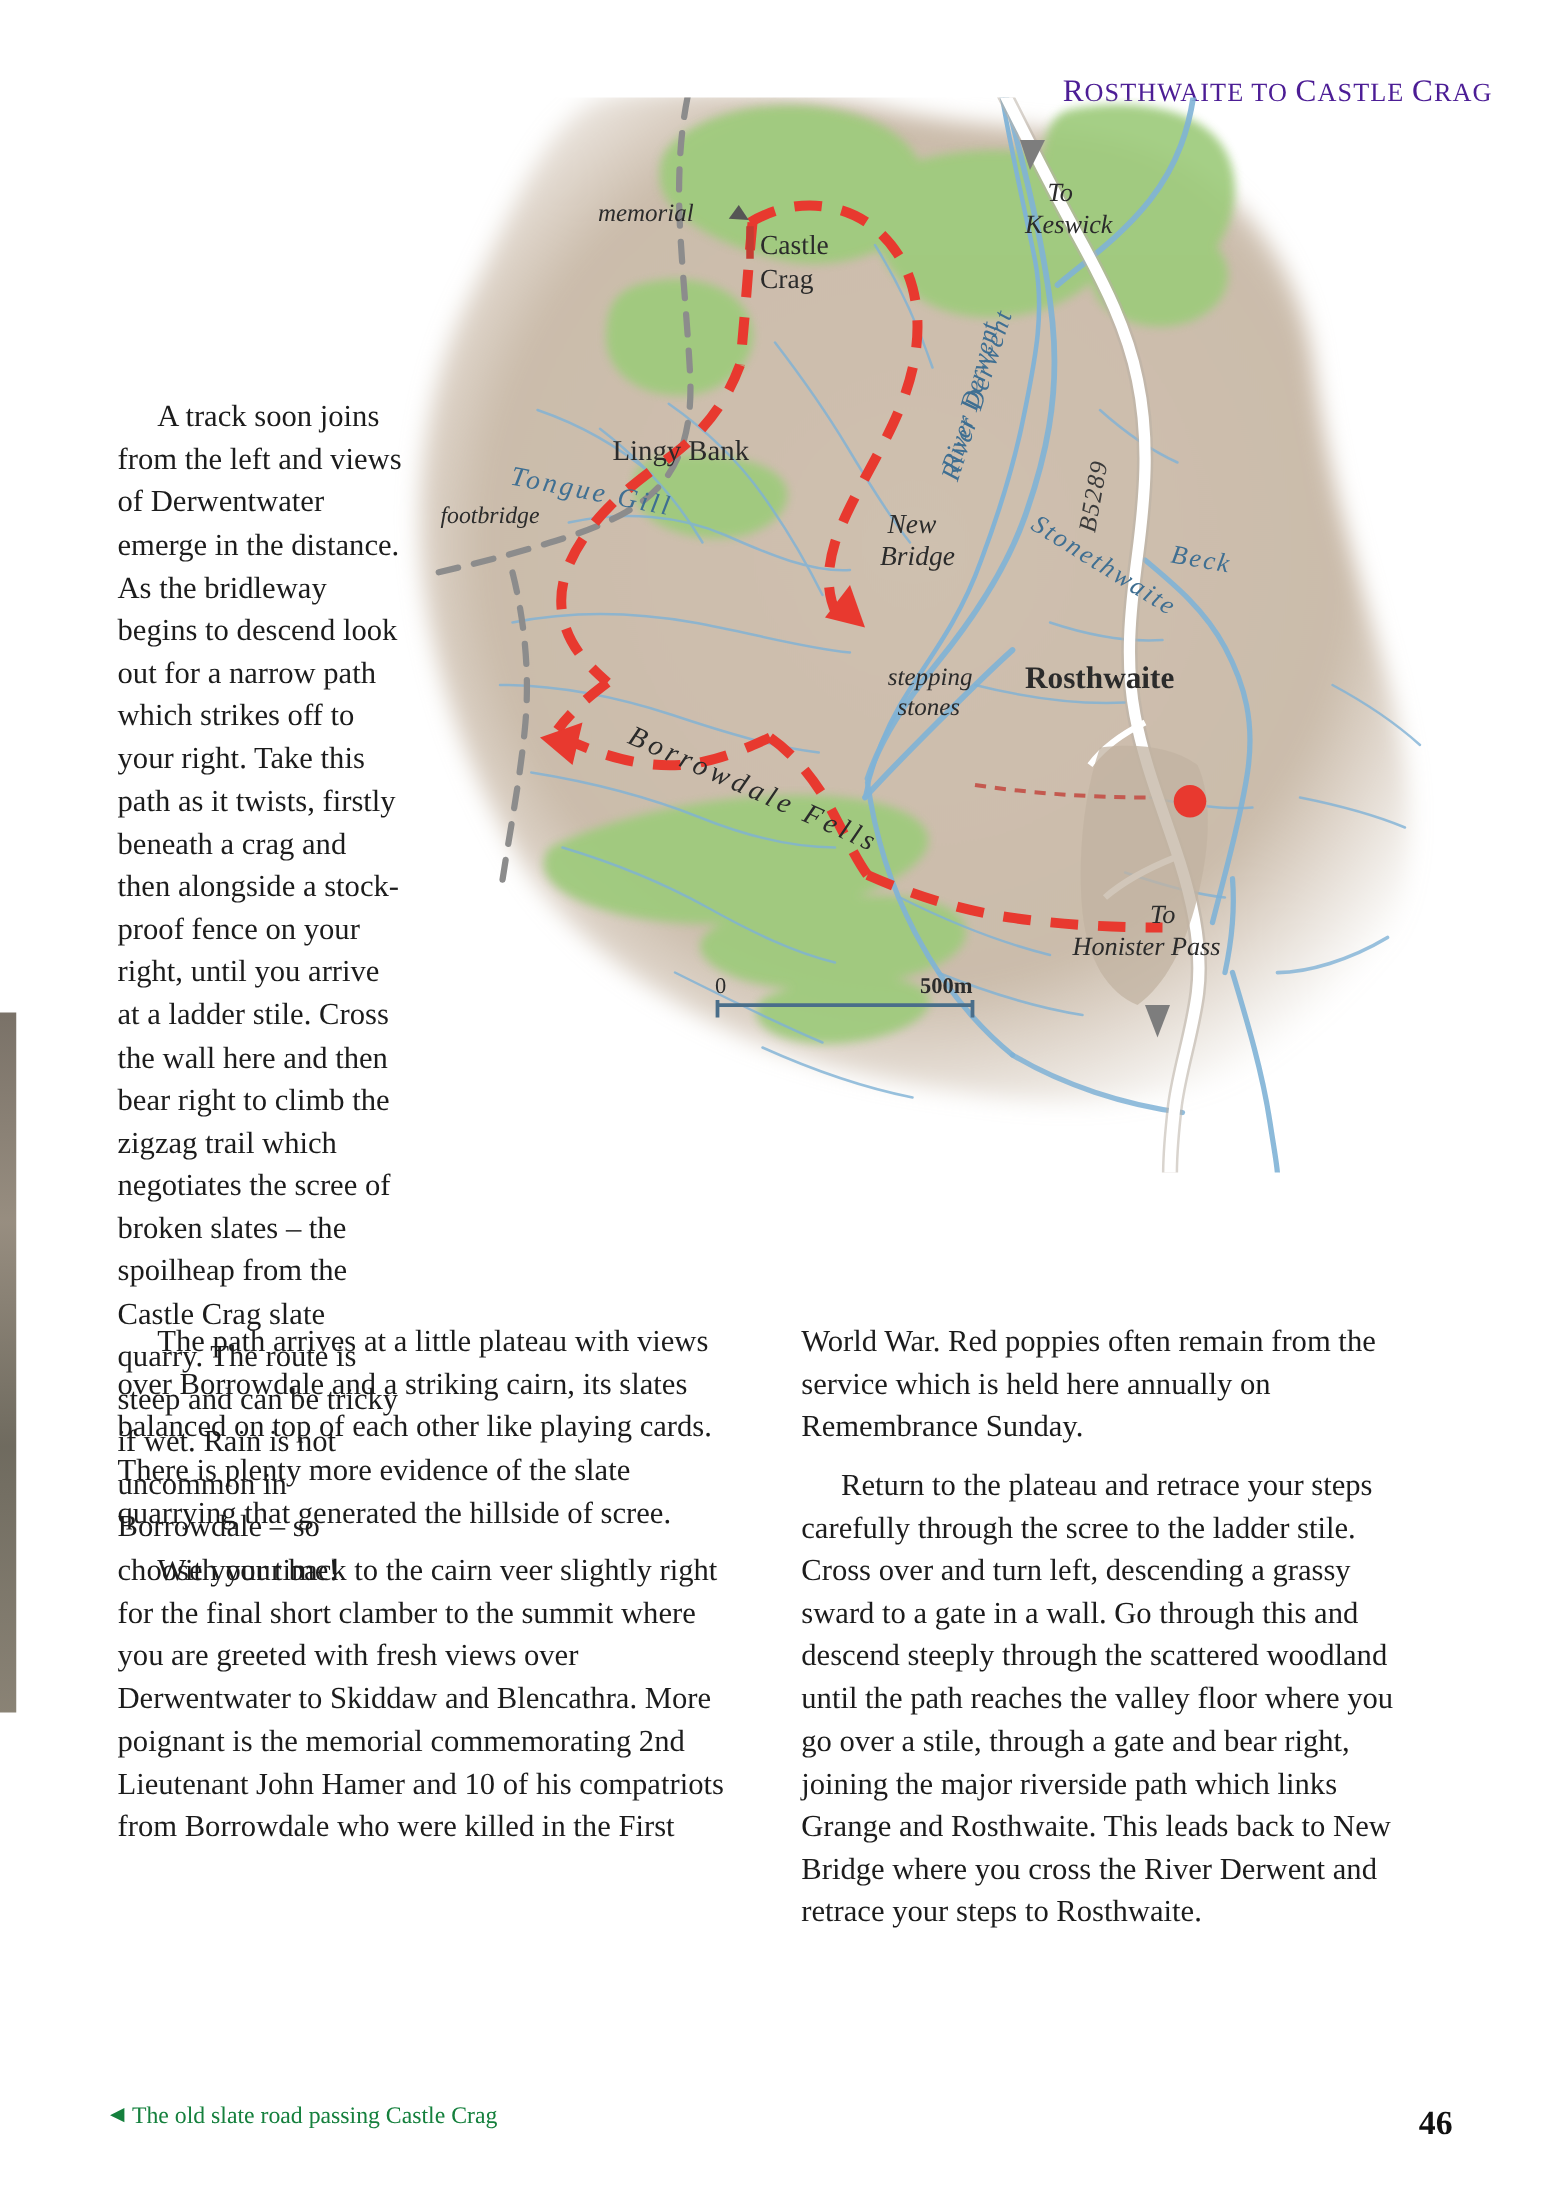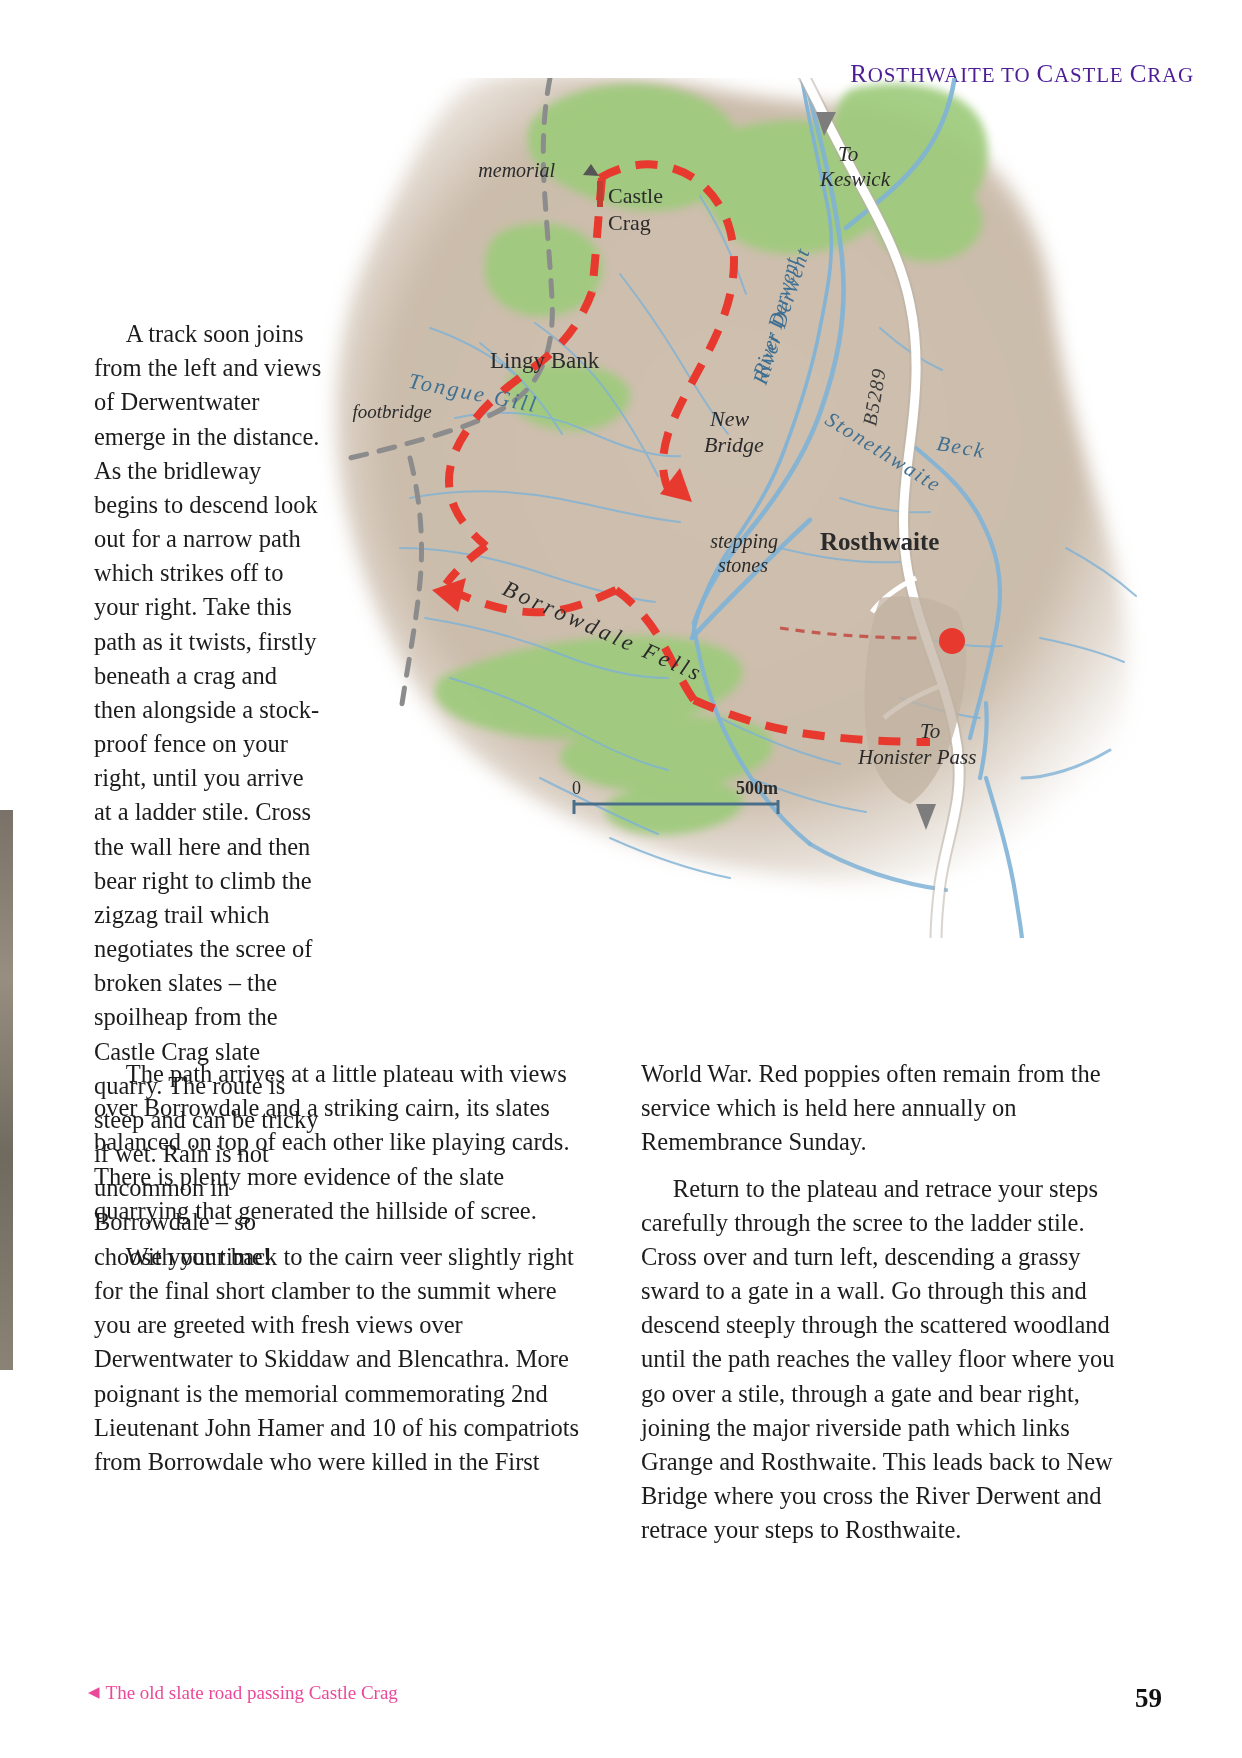--- a/index.html
+++ b/index.html
@@ -74,21 +74,21 @@
     top: 1045px;
     width: 520px;
   }
 
   
   .caption {
     position: absolute;
     left: 88px;
     bottom: 54px;
     font-size: 19px;
-    color: #ec4899;
+    color: #15803d;
     white-space: nowrap;
   }
   .caption .arrow {
     font-size: 15px;
     margin-right: 6px;
     vertical-align: 2px;
   }
   .folio {
     position: absolute;
     right: 80px;
@@ -339,13 +339,13 @@
 </div>
 
 <div class="col" id="col-right">
   <p class="noindent">World War. Red poppies often remain from the service which is held here annually on Remembrance Sunday.</p>
   <p>Return to the plateau and retrace your steps carefully through the scree to the ladder stile. Cross over and turn left, descending a grassy sward to a gate in a wall. Go through this and descend steeply through the scattered woodland until the path reaches the valley floor where you go over a stile, through a gate and bear right, joining the major riverside path which links Grange and Rosthwaite. This leads back to New Bridge where you cross the River Derwent and retrace your steps to Rosthwaite.</p>
 </div>
 
 <div class="caption">
   <span class="arrow">◀</span><span>The old slate road passing Castle Crag</span>
 </div>
-<div class="folio">59</div>
+<div class="folio">46</div>
 
 </body></html>

